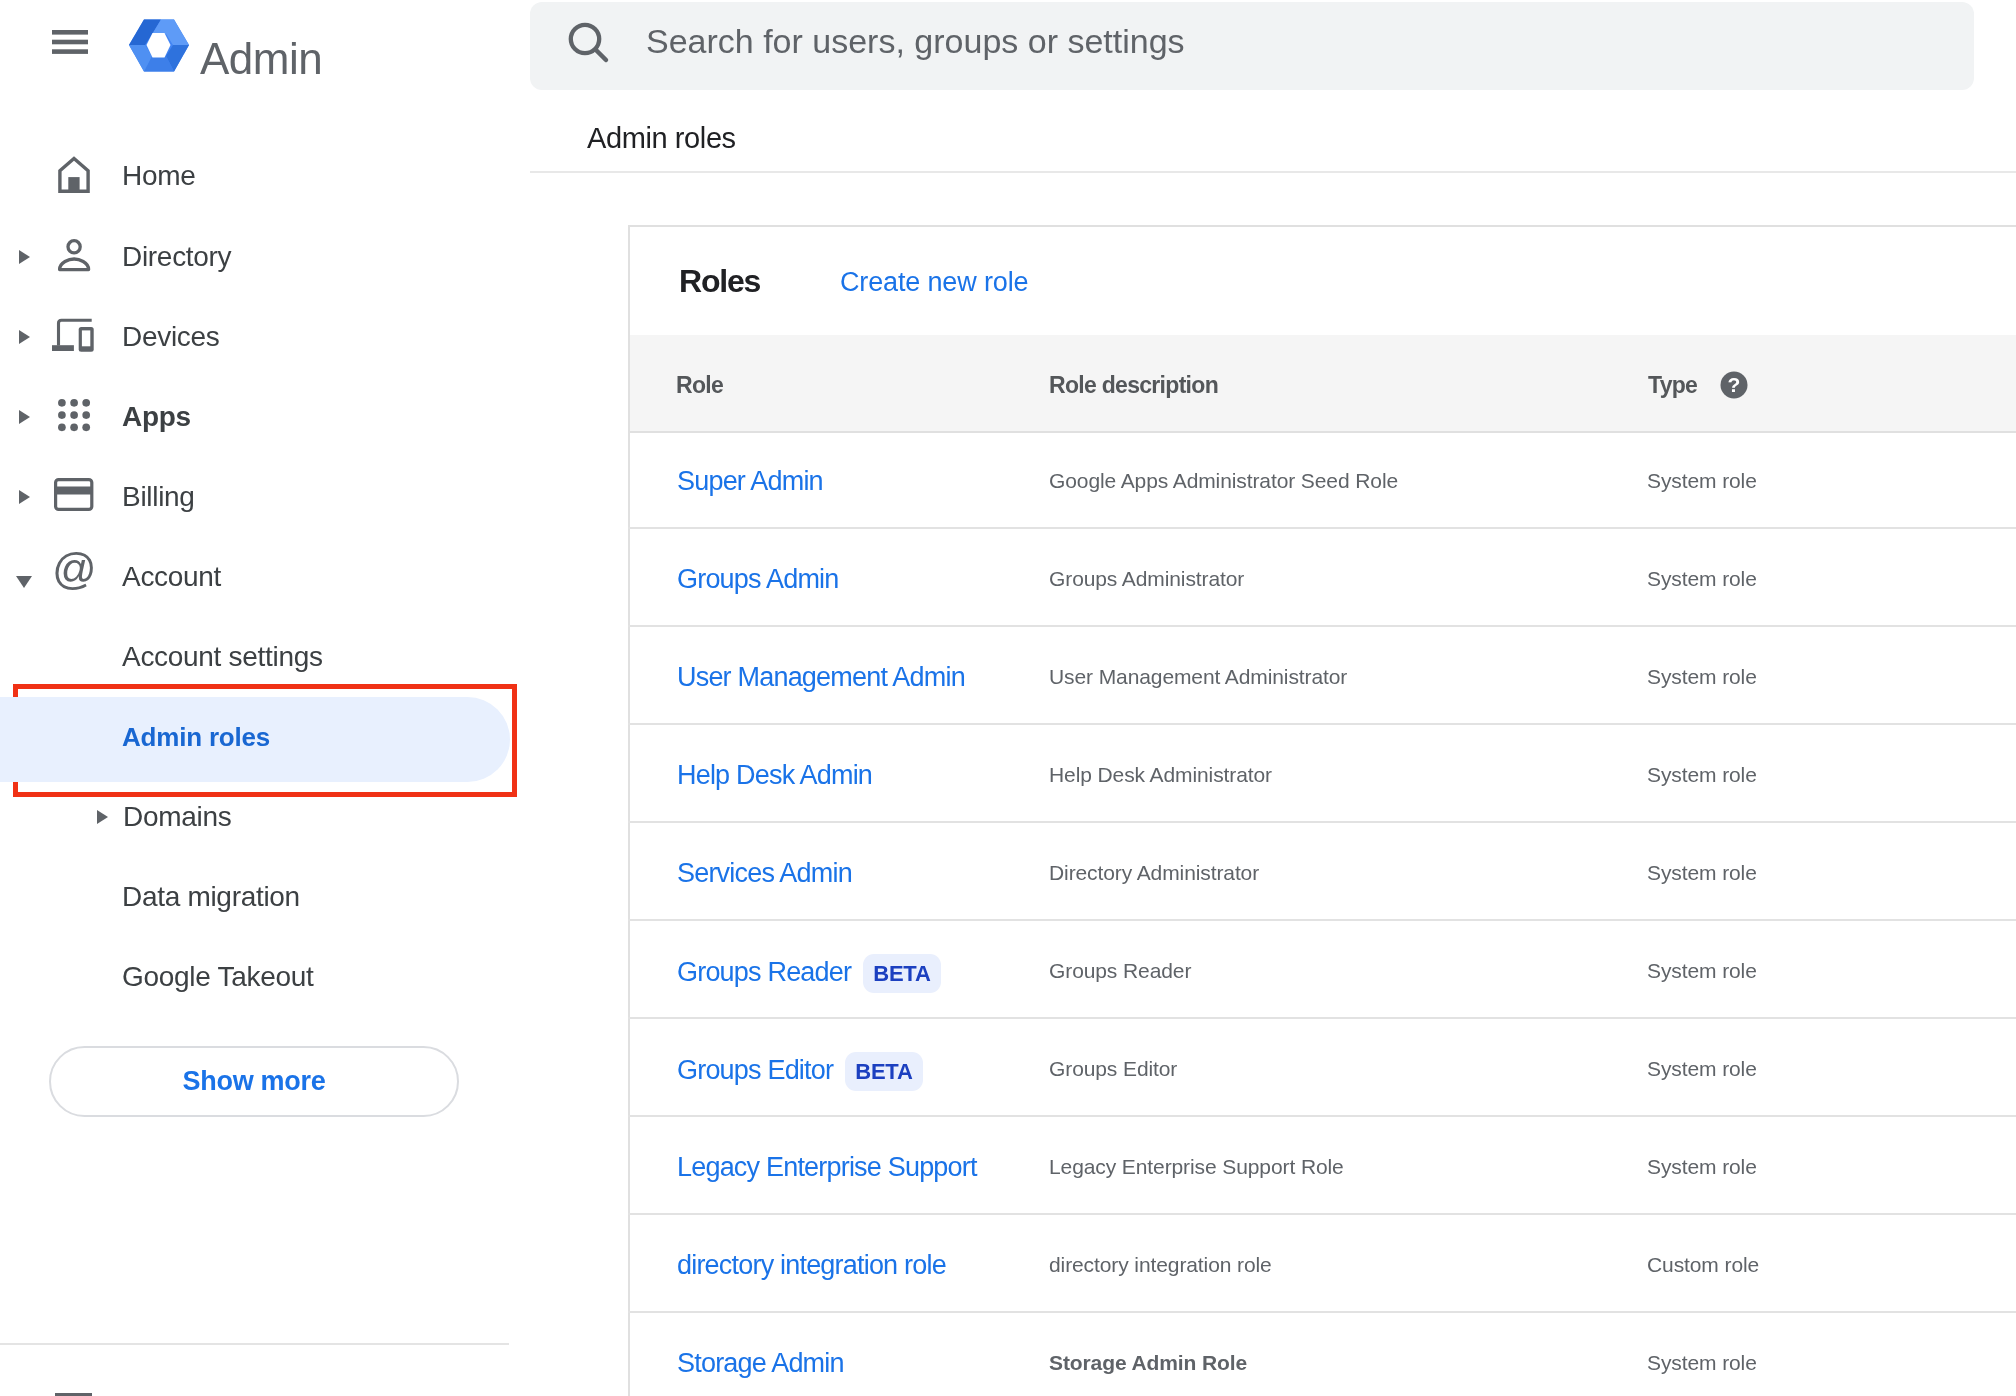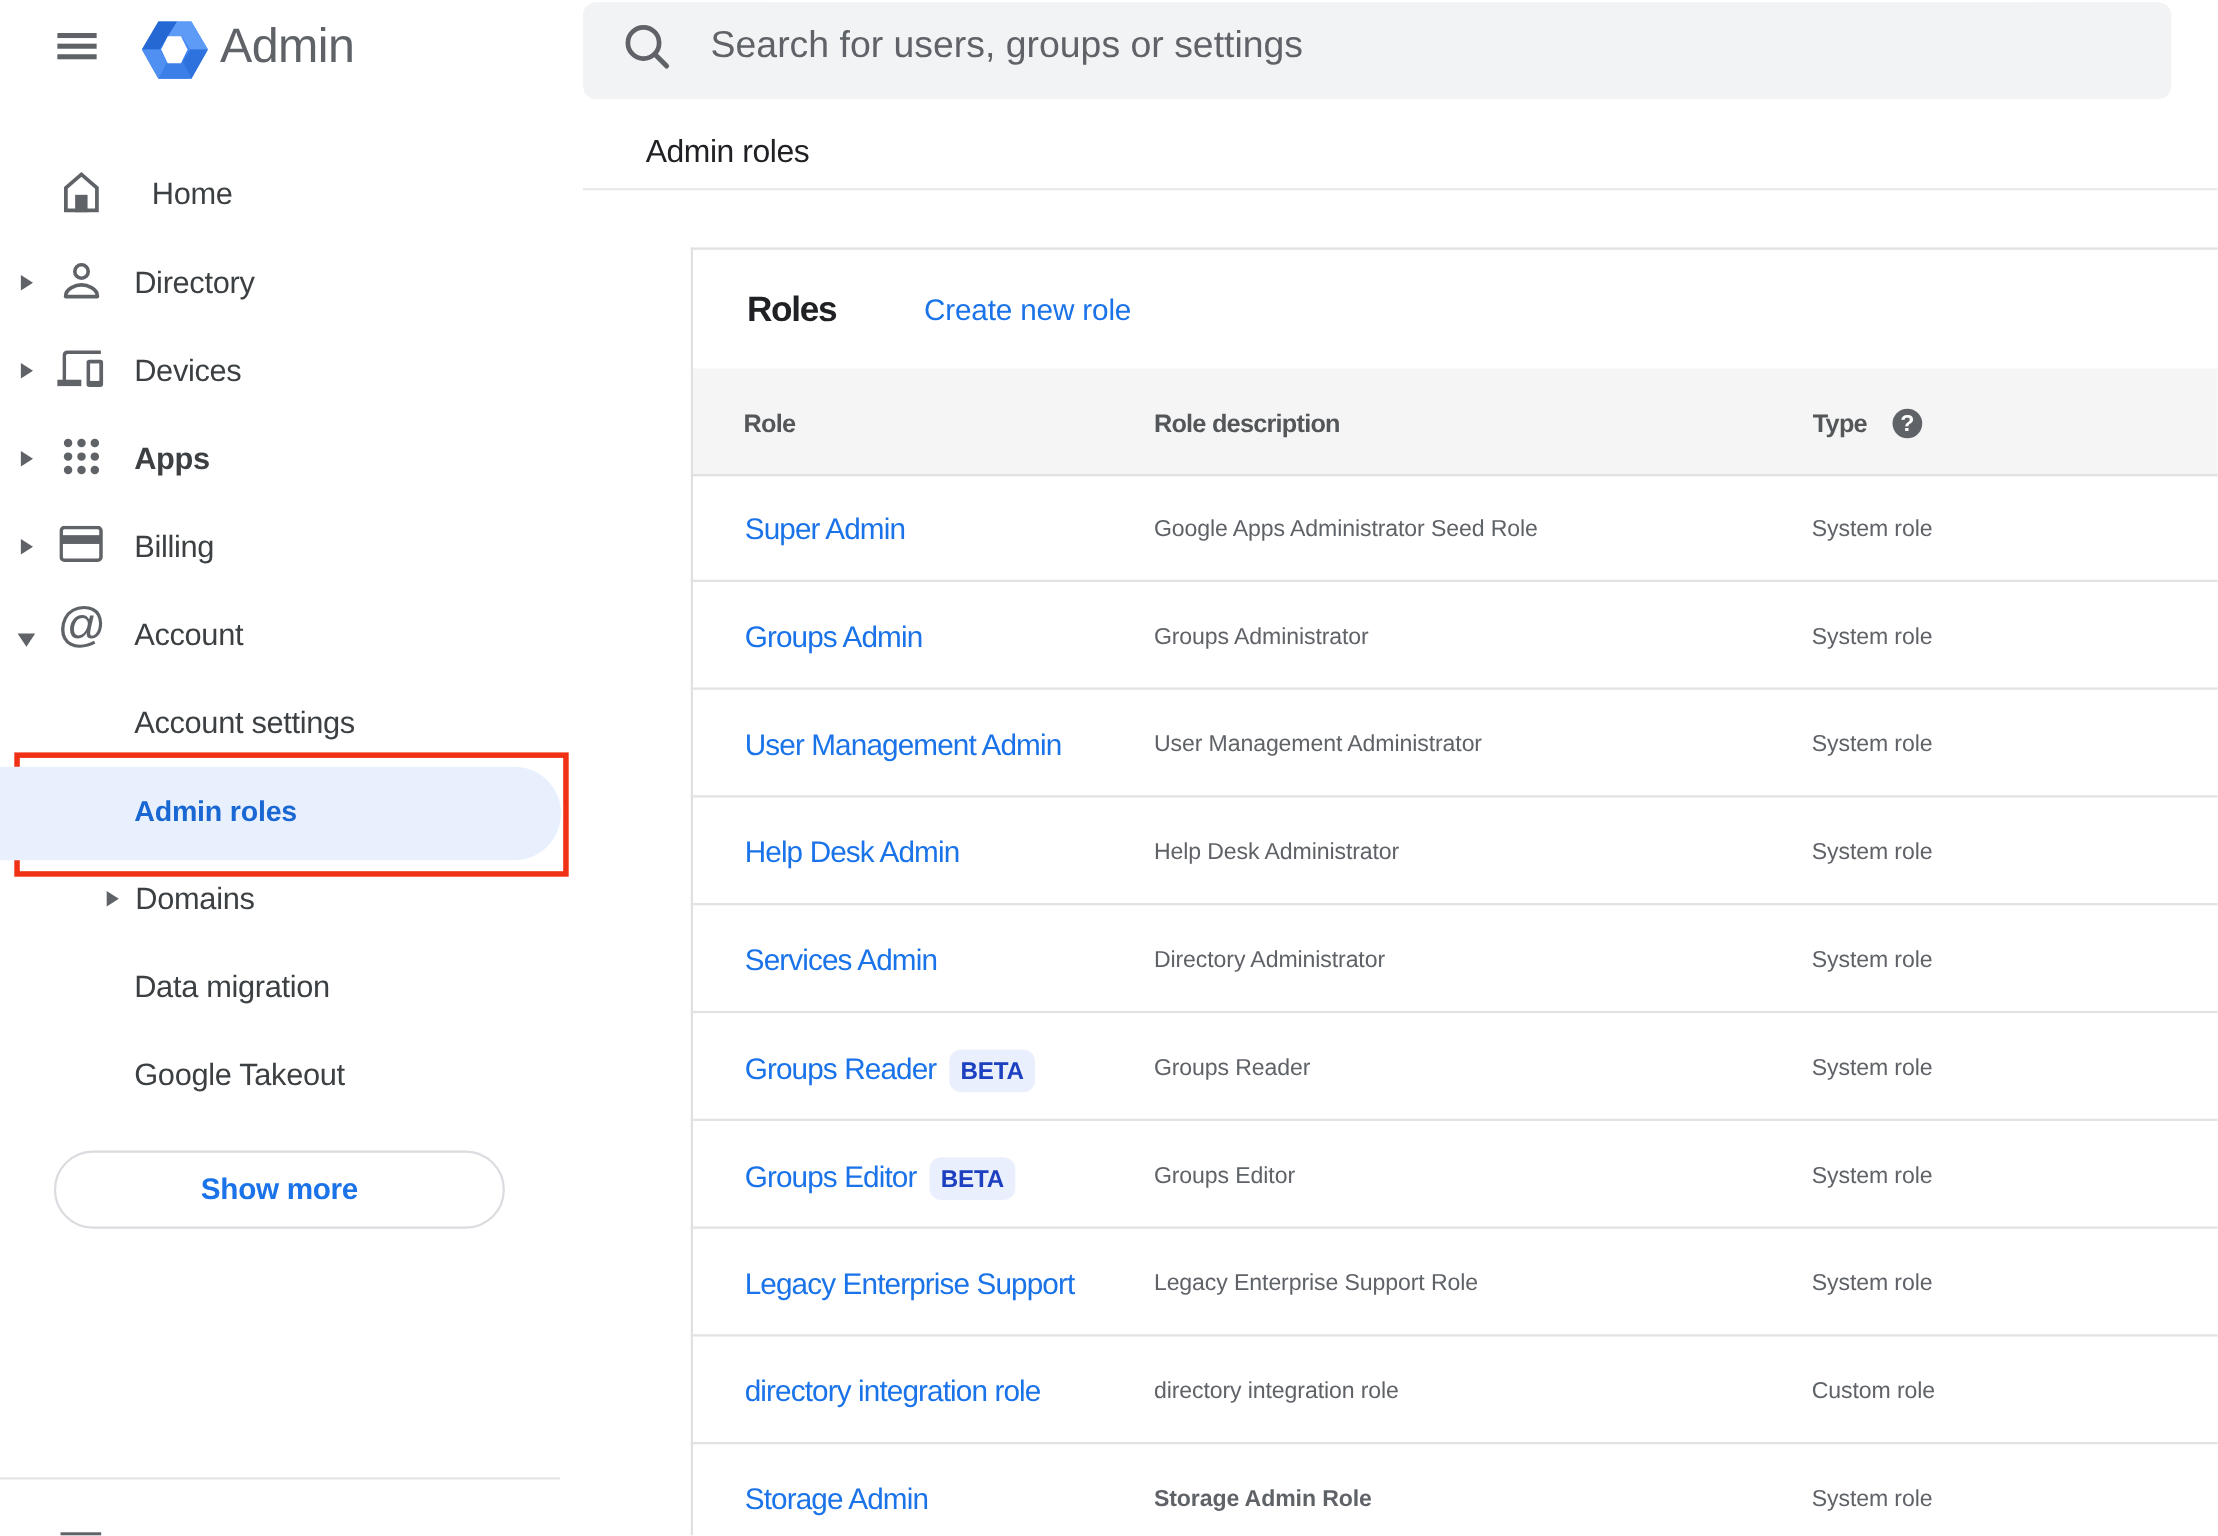--- a/index.html
+++ b/index.html
@@ -3,21 +3,21 @@
 <meta charset="utf-8">
 <style>
 * { margin:0; padding:0; box-sizing:border-box; }
 html,body { width:2016px; height:1396px; background:#fff; font-family:"Liberation Sans", sans-serif; overflow:hidden; }
 body { position:relative; }
 .abs { position:absolute; }
 
 
 .search { left:530px; top:2px; width:1444px; height:88px; background:#f1f3f4; border-radius:12px; }
 .searchtxt { left:646px; top:21px; font-size:34px; letter-spacing:0px; color:#5f6368; line-height:40px; }
-.logotxt { left:200px; top:16px; font-size:44px; letter-spacing:-0.5px; color:#5f6368; line-height:52px; }
+.logotxt { left:200px; top:33px; font-size:44px; letter-spacing:-0.5px; color:#5f6368; line-height:52px; }
 
 
 .caret { width:0; height:0; }
 .caret.r { border-left:11px solid #5f6368; border-top:7.5px solid transparent; border-bottom:7.5px solid transparent; }
 .caret.d { border-top:12px solid #5f6368; border-left:8px solid transparent; border-right:8px solid transparent; }
 .navtxt { font-size:28px; letter-spacing:-0.3px; color:#3c4043; line-height:36px; }
 .pill { left:0; top:697px; width:510px; height:85px; background:#e8f0fe; border-radius:0 43px 43px 0; }
 .pilltxt { left:122px; top:719px; font-size:26px; font-weight:bold; letter-spacing:-0.2px; color:#1967d2; line-height:36px; }
 .redbox { left:13px; top:684px; width:504px; height:113px; border:5px solid #f03115; }
 .showmore { left:49px; top:1046px; width:410px; height:71px; border:2px solid #dadce0; border-radius:36px; color:#1a73e8; font-size:27px; font-weight:bold; letter-spacing:-0.3px; text-align:center; line-height:67px; }
@@ -67,21 +67,21 @@
 <div class="abs divider"></div>
 
 <div class="abs redbox"></div>
 <div class="abs pill"></div>
 <div class="abs pilltxt">Admin roles</div>
 
 <svg class="abs" style="left:55px; top:156px;" width="38" height="40" viewBox="0 0 38 40">
   <path d="M4.9 35.2 V14.7 L19 2.5 L33.1 14.7 V35.2 z" fill="none" stroke="#5f6368" stroke-width="3.4" stroke-linejoin="miter"></path>
   <rect x="13.3" y="21.1" width="11.3" height="15.8" fill="#5f6368"></rect>
 </svg>
-<div class="abs navtxt" style="left:122px; top:158px;margin-left:16px;">Home</div>
+<div class="abs navtxt" style="left:122px; top:158px;">Home</div>
 
 <div class="abs caret r" style="left:19px; top:249.5px;"></div>
 <svg class="abs" style="left:55px; top:237px;" width="38" height="36" viewBox="0 0 38 36">
   <circle cx="19.1" cy="9.8" r="6.1" fill="none" stroke="#5f6368" stroke-width="3.3"></circle>
   <path d="M4.6 32.6 c0-7.5 9.6-10.6 14.5-10.6 s14.5 3.1 14.5 10.6 z" fill="none" stroke="#5f6368" stroke-width="3.3" stroke-linejoin="round"></path>
 </svg>
 <div class="abs navtxt" style="left:122px; top:239px;">Directory</div>
 
 <div class="abs caret r" style="left:19px; top:329.5px;"></div>
 <svg class="abs" style="left:52px; top:317px;" width="44" height="36" viewBox="0 0 44 36">

